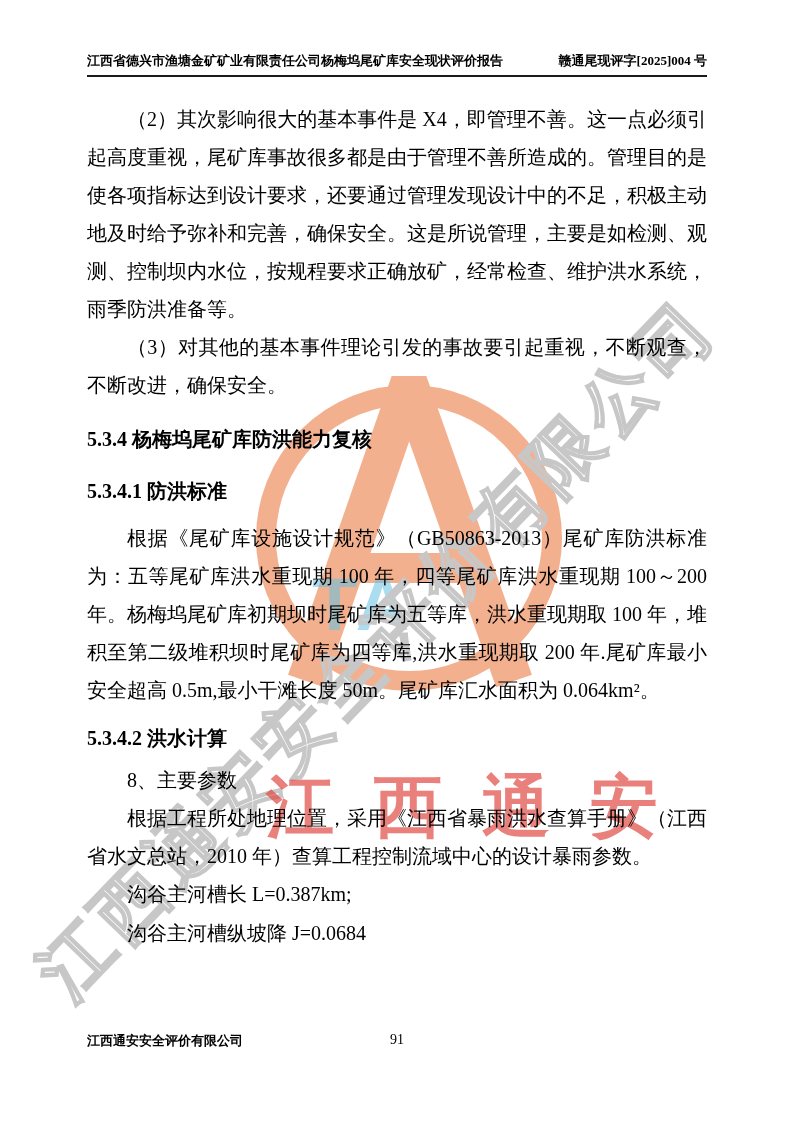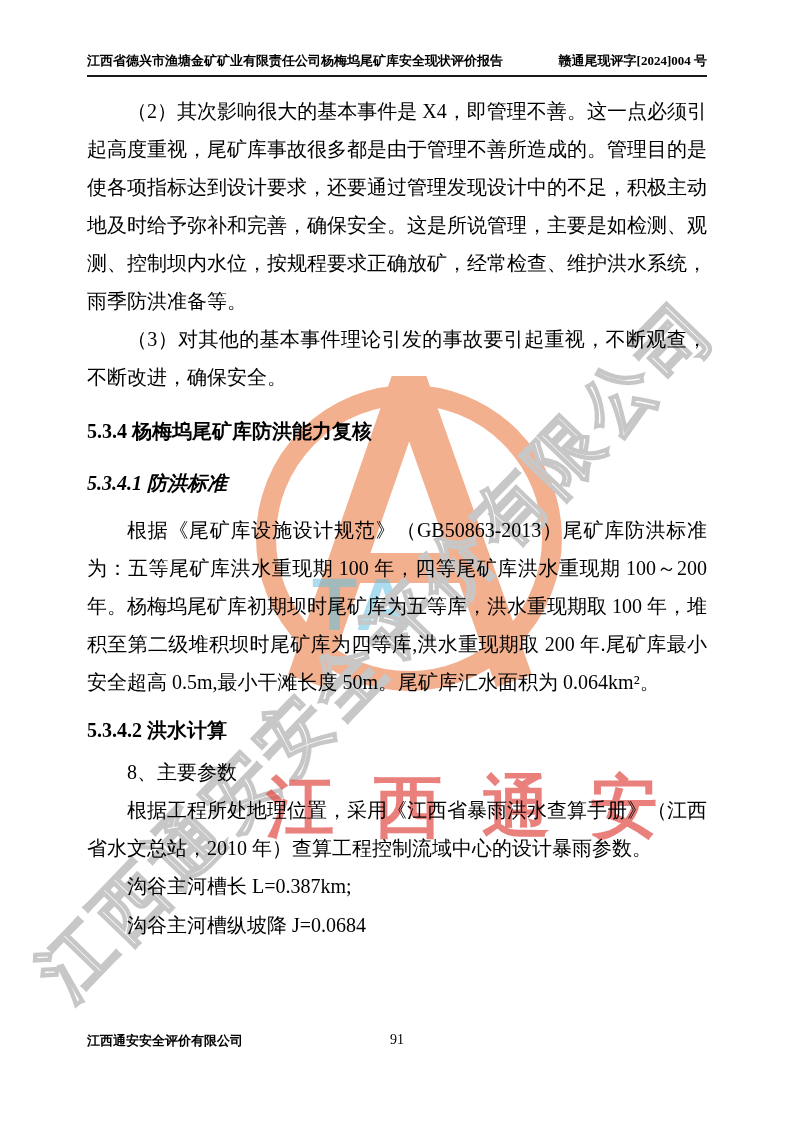--- a/index.html
+++ b/index.html
@@ -55,23 +55,23 @@
     padding-bottom:5px;
   }
 
   .body-text {
     font-size:20px; line-height:38px;
     text-align:justify; text-justify:inter-ideograph;
     margin:0;
   }
   .indent { text-indent:2em; }
 
-  .p-first   { margin-top:15px; }
+  .p-first   { margin-top:23px; }
   .h-534     { font-size:20px; font-weight:bold; line-height:30px; margin:20px 0 0 0; }
-  .h-5341    { font-size:20px; font-weight:bold; line-height:30px; margin:22px 0 0 0;font-style:italic; }
+  .h-5341    { font-size:20px; font-weight:bold; line-height:30px; margin:22px 0 0 0; }
   .p-flood   { margin-top:13px; }
   .h-5342    { font-size:20px; font-weight:bold; line-height:30px; margin:14px 0 0 0; }
   .p-item    { margin-top:8px; }
   .p-param   { margin:0; line-height:39px; }
 
   .page-footer {
     position:absolute; left:87px; right:86px; top:1032px; z-index:1;
     font-size:13px;
   }
   .footer-company { position:absolute; left:0; top:0; font-weight:bold; }
@@ -94,21 +94,21 @@
 
     <div class="wm-diag">江西通安安全评价有限公司</div>
 
     <div class="wm-red">江西通安</div>
   </div>
 
   <div class="content">
 
     <div class="page-header">
       <span>江西省德兴市渔塘金矿矿业有限责任公司杨梅坞尾矿库安全现状评价报告</span>
-      <span>赣通尾现评字[2024]004 号</span>
+      <span>赣通尾现评字[2025]004 号</span>
     </div>
 
     <p class="body-text indent p-first">（2）其次影响很大的基本事件是 X4，即管理不善。这一点必须引起高度重视，尾矿库事故很多都是由于管理不善所造成的。管理目的是使各项指标达到设计要求，还要通过管理发现设计中的不足，积极主动地及时给予弥补和完善，确保安全。这是所说管理，主要是如检测、观测、控制坝内水位，按规程要求正确放矿，经常检查、维护洪水系统，雨季防洪准备等。</p>
 
     <p class="body-text indent">（3）对其他的基本事件理论引发的事故要引起重视，不断观查，不断改进，确保安全。</p>
 
     <h3 class="h-534">5.3.4 杨梅坞尾矿库防洪能力复核</h3>
 
     <h4 class="h-5341">5.3.4.1 防洪标准</h4>
 

